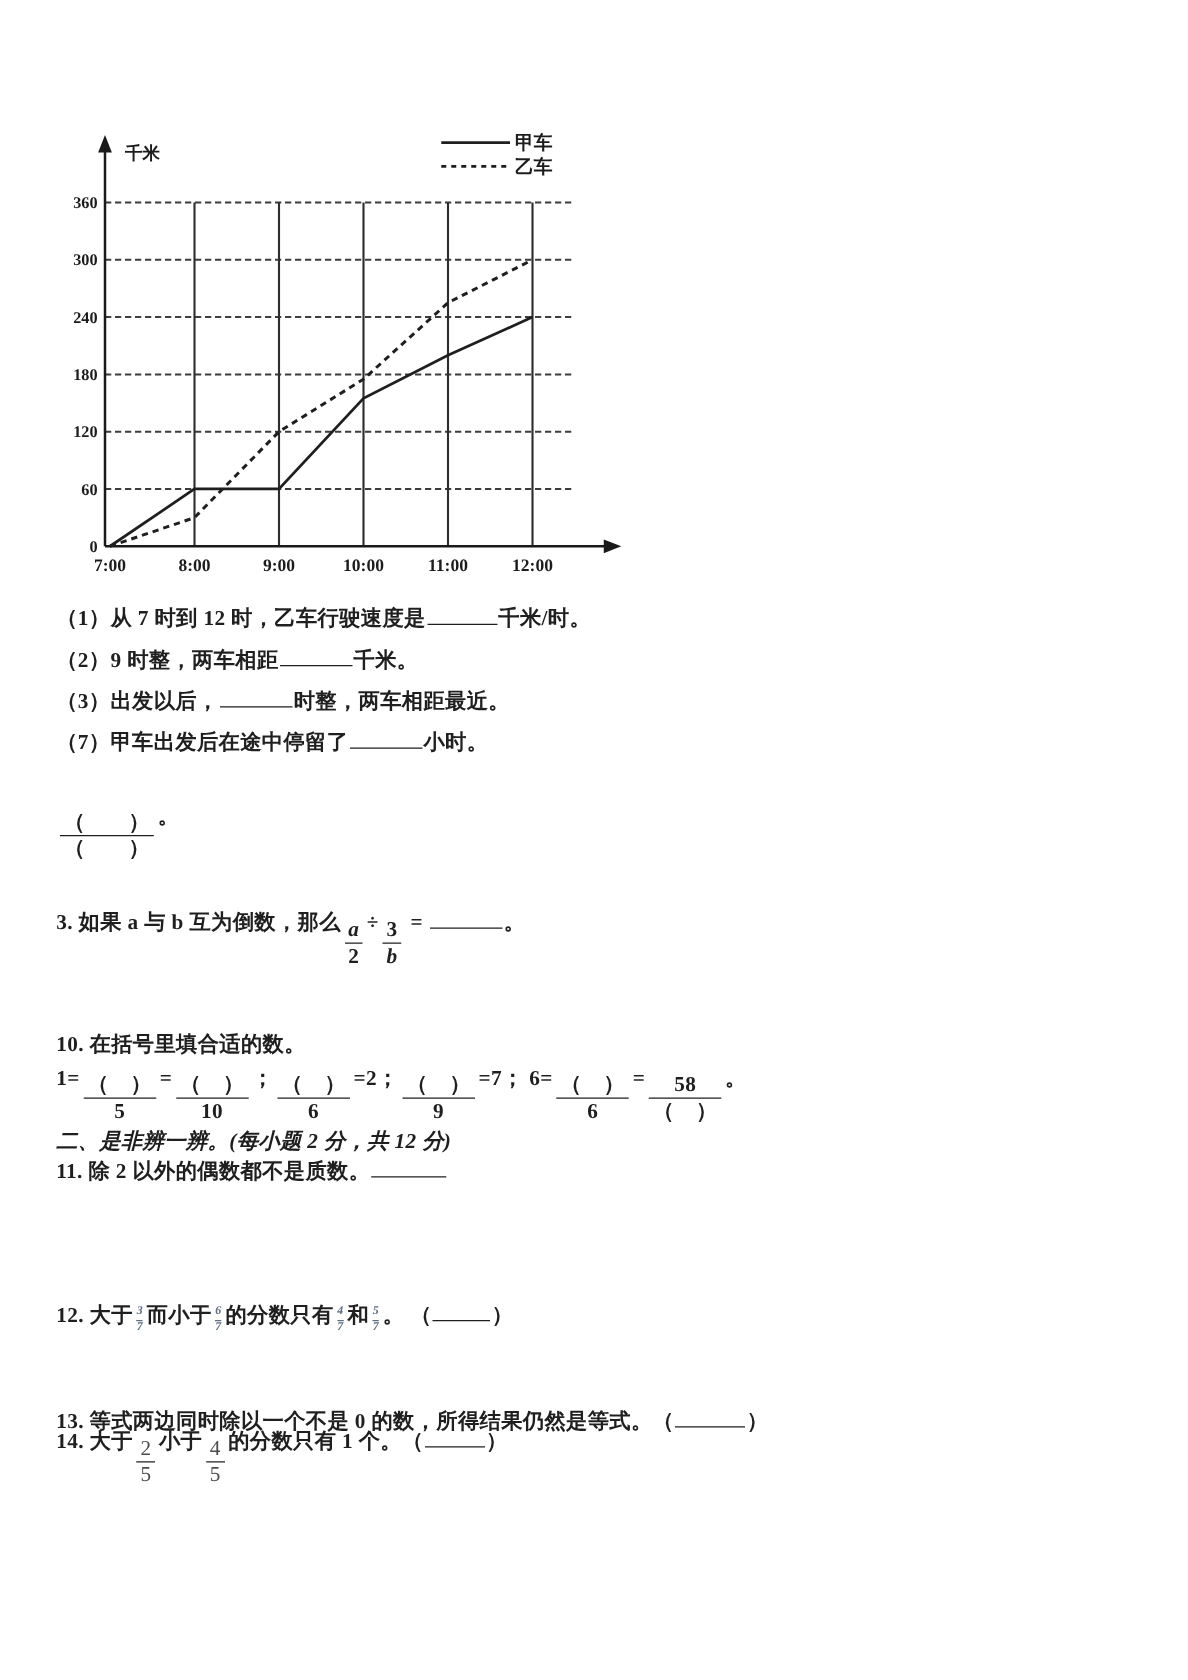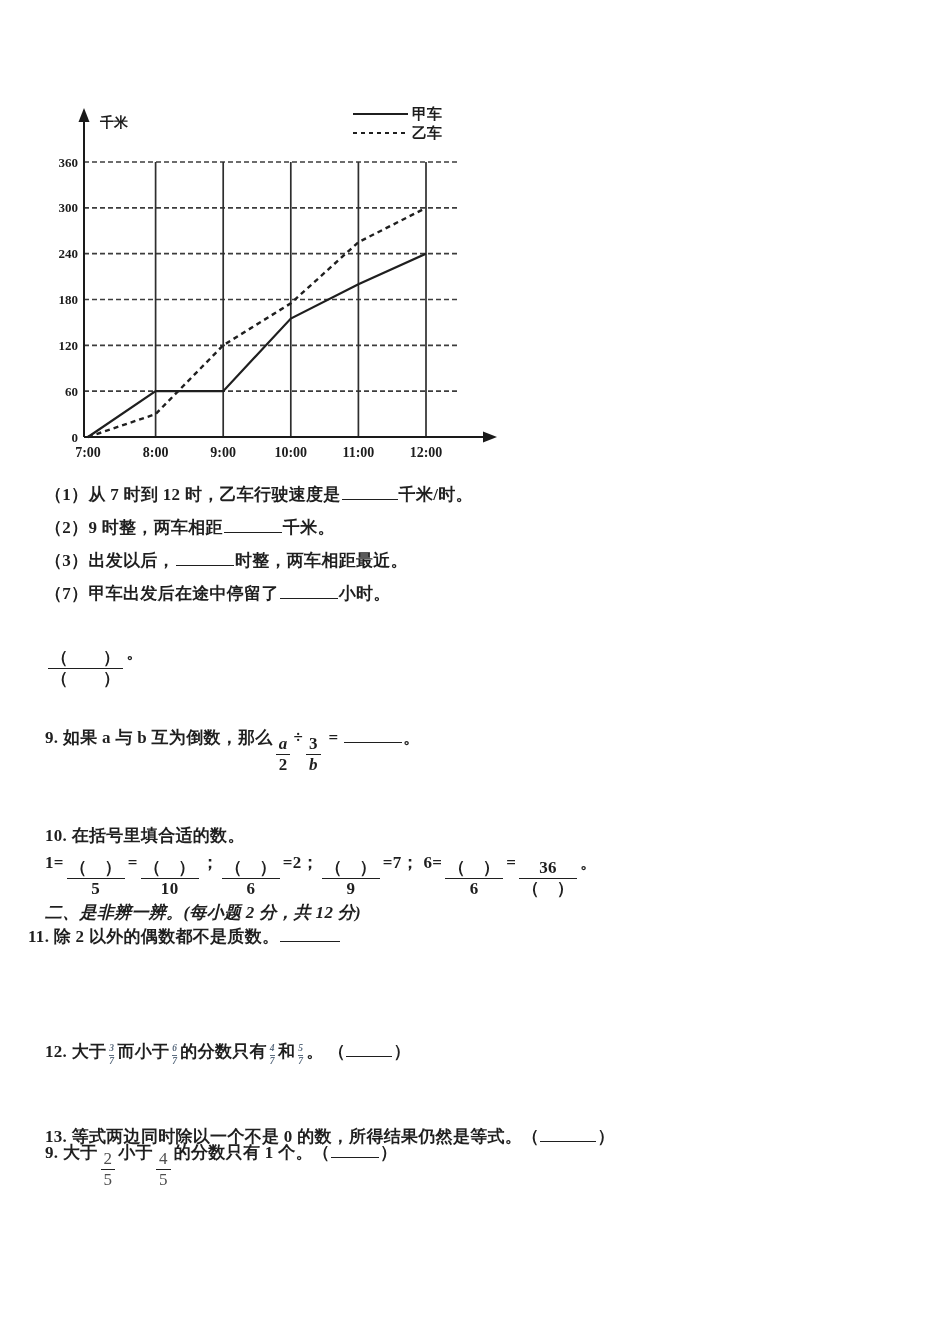--- a/index.html
+++ b/index.html
@@ -115,21 +115,21 @@
   <div id="lines-root">
       <div class="line" style="top: 483px; left: 45px;"><span class="txt">（1）从 7 时到 12 时，乙车行驶速度是</span><span class="blank" style="width: 56px;"></span><span class="txt">千米/时。</span></div>
       <div class="line" style="top: 516px; left: 45px;"><span class="txt">（2）9 时整，两车相距</span><span class="blank" style="width: 58px;"></span><span class="txt">千米。</span></div>
       <div class="line" style="top: 549px; left: 45px;"><span class="txt">（3）出发以后，</span><span class="blank" style="width: 58px;"></span><span class="txt">时整，两车相距最近。</span></div>
       <div class="line" style="top: 582px; left: 45px;"><span class="txt">（7）甲车出发后在途中停留了</span><span class="blank" style="width: 58px;"></span><span class="txt">小时。</span></div>
       <div class="line" style="top: 641px; left: 45px;"><span class="frac">
           <span class="num">（　　）</span>
           <span class="bar"></span>
           <span class="den">（　　）</span>
         </span><span class="txt">。</span></div>
-      <div class="line" style="top: 726px; left: 45px;"><span class="txt">9. 如果 a 与 b 互为倒数，那么</span><span class="frac">
+      <div class="line" style="top: 726px; left: 45px;"><span class="txt">3. 如果 a 与 b 互为倒数，那么</span><span class="frac">
           <span class="num it">a</span>
           <span class="bar"></span>
           <span class="den">2</span>
         </span><span class="txt">÷</span><span class="frac">
           <span class="num">3</span>
           <span class="bar"></span>
           <span class="den it">b</span>
         </span><span class="txt"> = </span><span class="blank" style="width: 58px;"></span><span class="txt">。</span></div>
       <div class="line" style="top: 824px; left: 45px;"><span class="txt">10. 在括号里填合适的数。</span></div>
       <div class="line" style="top: 851px; left: 45px;"><span class="txt">1=</span><span class="frac">
@@ -146,45 +146,45 @@
           <span class="den">6</span>
         </span><span class="txt">=2；</span><span class="frac">
           <span class="num">（　）</span>
           <span class="bar"></span>
           <span class="den">9</span>
         </span><span class="txt">=7； 6=</span><span class="frac">
           <span class="num">（　）</span>
           <span class="bar"></span>
           <span class="den">6</span>
         </span><span class="txt">=</span><span class="frac">
-          <span class="num">36</span>
+          <span class="num">58</span>
           <span class="bar"></span>
           <span class="den">（　）</span>
         </span><span class="txt">。</span></div>
       <div class="line" style="top: 901px; left: 45px; font-style: italic;"><span class="txt">二、是非辨一辨。(每小题 2 分，共 12 分)</span></div>
-      <div class="line" style="top: 925px; left: 28px;"><span class="txt">11. 除 2 以外的偶数都不是质数。</span><span class="blank" style="width: 60px;"></span></div>
+      <div class="line" style="top: 925px; left: 45px;"><span class="txt">11. 除 2 以外的偶数都不是质数。</span><span class="blank" style="width: 60px;"></span></div>
       <div class="line" style="top: 993px; left: 45px; margin-top: 47px;"><span class="txt">12. 大于</span><span class="fracsm">
           <span class="num">3</span>
           <span class="bar"></span>
           <span class="den">7</span>
         </span><span class="txt">而小于</span><span class="fracsm">
           <span class="num">6</span>
           <span class="bar"></span>
           <span class="den">7</span>
         </span><span class="txt">的分数只有</span><span class="fracsm">
           <span class="num">4</span>
           <span class="bar"></span>
           <span class="den">7</span>
         </span><span class="txt">和</span><span class="fracsm">
           <span class="num">5</span>
           <span class="bar"></span>
           <span class="den">7</span>
         </span><span class="txt">。 （</span><span class="blank" style="width: 46px;"></span><span class="txt">）</span></div>
       <div class="line" style="top: 1125px; left: 45px;"><span class="txt">13. 等式两边同时除以一个不是 0 的数，所得结果仍然是等式。（</span><span class="blank" style="width: 56px;"></span><span class="txt">）</span></div>
-      <div class="line" style="top: 1141px; left: 45px;"><span class="txt">9. 大于</span><span class="frac gray">
+      <div class="line" style="top: 1141px; left: 45px;"><span class="txt">14. 大于</span><span class="frac gray">
           <span class="num">2</span>
           <span class="bar"></span>
           <span class="den">5</span>
         </span><span class="txt">小于</span><span class="frac gray">
           <span class="num">4</span>
           <span class="bar"></span>
           <span class="den">5</span>
         </span><span class="txt">的分数只有 1 个。（</span><span class="blank" style="width: 48px;"></span><span class="txt">）</span></div>
     </div>
 </div>

